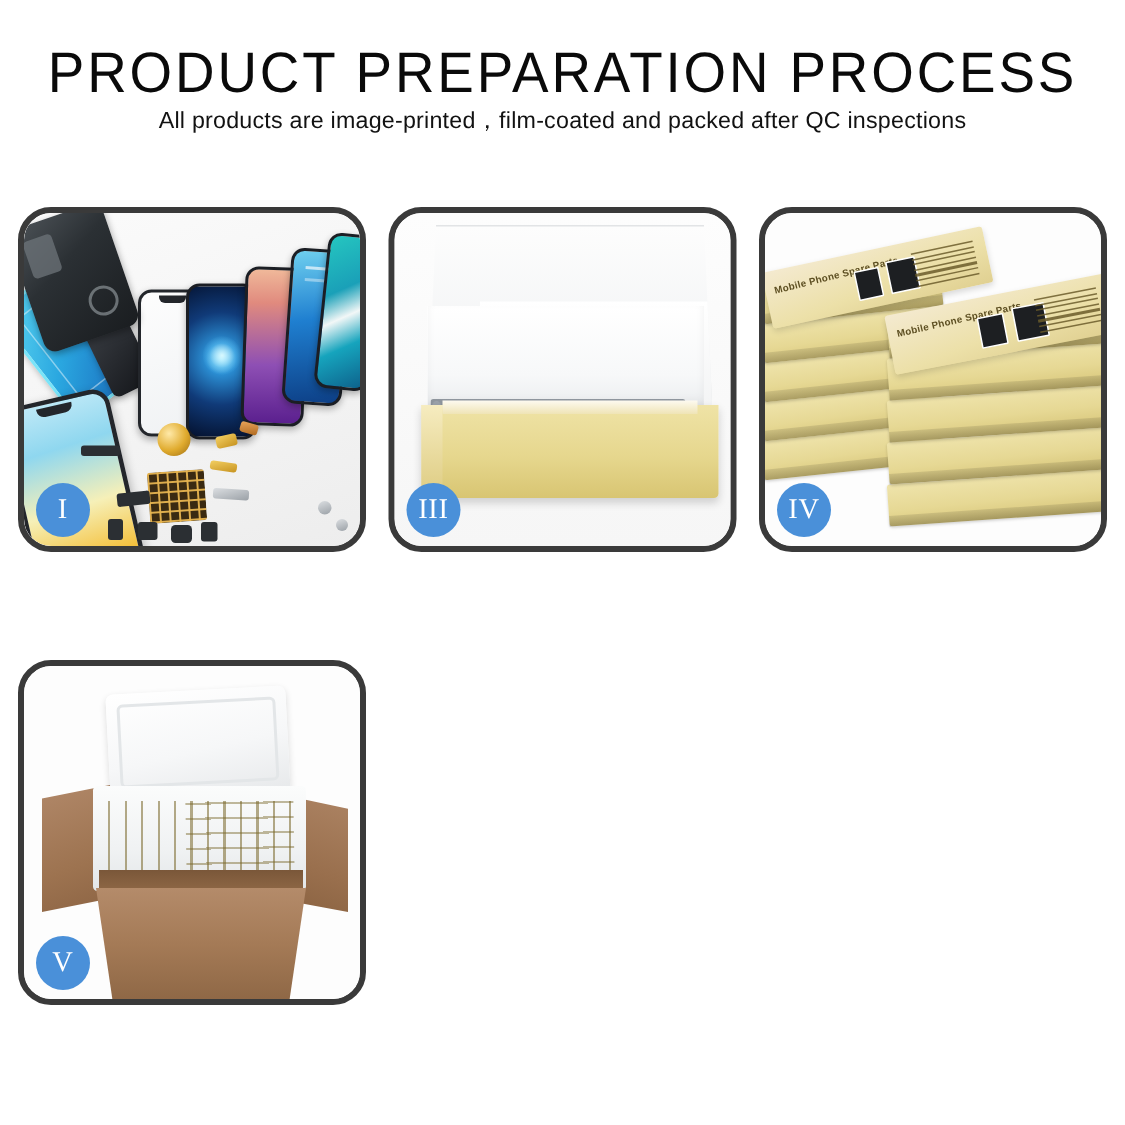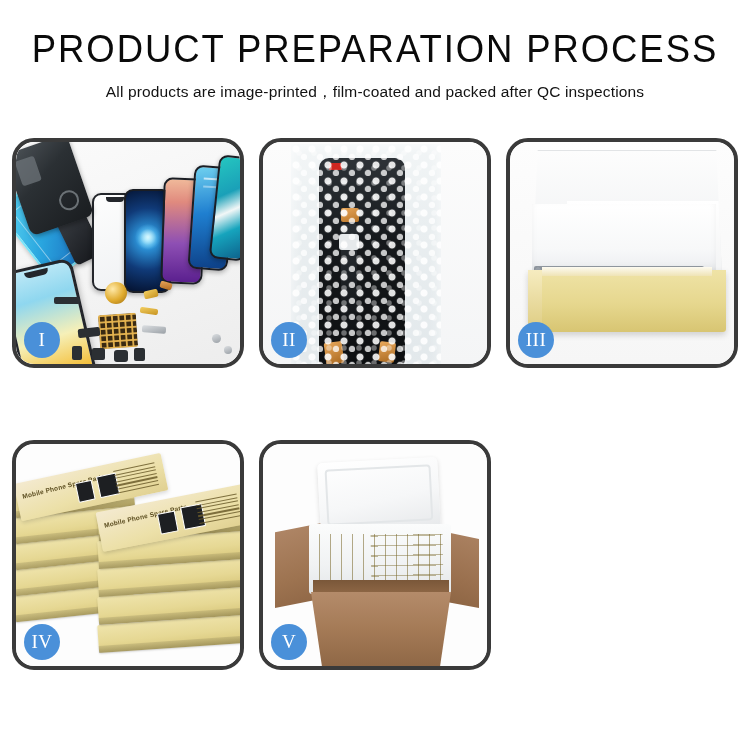--- a/index.html
+++ b/index.html
@@ -16,21 +16,20 @@
   .title {
     font-size: 38px;
     font-weight: 400;
     letter-spacing: 2.0px;
     color: #0a0a0a;
     line-height: 1.05;
     transform: scaleX(0.96);
     white-space: nowrap;
   }
   .subtitle {
-    margin-top: 12px;
     font-size: 15.5px;
     font-weight: 400;
     letter-spacing: 0.15px;
     color: #121212;
     white-space: nowrap;
   }
 
   
   .grid {
     position: absolute;
@@ -395,35 +394,20 @@
         <div class="chip" style="left:98px;top:208px;width:14px;height:12px;border-radius:3px;"></div>
         <div class="chip" style="left:118px;top:206px;width:11px;height:13px;"></div>
         <div class="chip silver" style="left:126px;top:184px;width:24px;height:7px;transform:rotate(4deg);"></div>
         <div class="chip silver" style="left:196px;top:192px;width:9px;height:9px;border-radius:50%;"></div>
         <div class="chip silver" style="left:208px;top:204px;width:8px;height:8px;border-radius:50%;"></div>
         <div class="chip copper" style="left:144px;top:140px;width:12px;height:7px;transform:rotate(16deg);"></div>
       </div>
       <div class="badge">I</div>
     </div>
 
-    <div class="panel">
-      <div class="stage p2">
-        <div class="bubblebag">
-          <div class="lcd">
-            <div class="lcd-red"></div>
-          </div>
-          <div class="flex-tail"></div>
-          <div class="conn-l"></div>
-          <div class="conn-r"></div>
-          <div class="bubbles"></div>
-          <div class="bubbles2"></div>
-        </div>
-      </div>
-      <div class="badge">II</div>
-    </div>
 
     <div class="panel">
       <div class="stage p3">
         <div class="lid3">
           <div class="lid3-inner"></div>
         </div>
         <div class="whitefoam3"></div>
         <div class="foamfill"></div>
         <div class="tray3">
           <div class="tray3-lip"></div>

